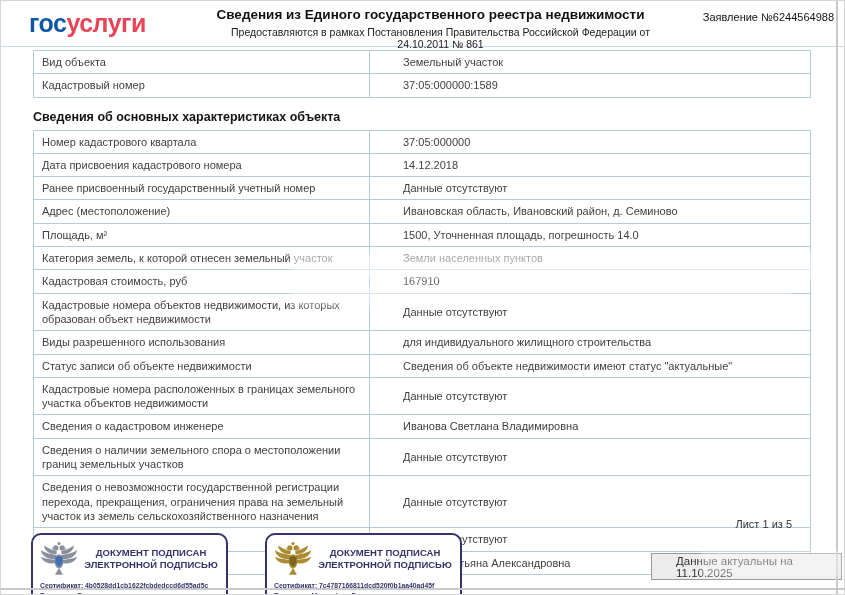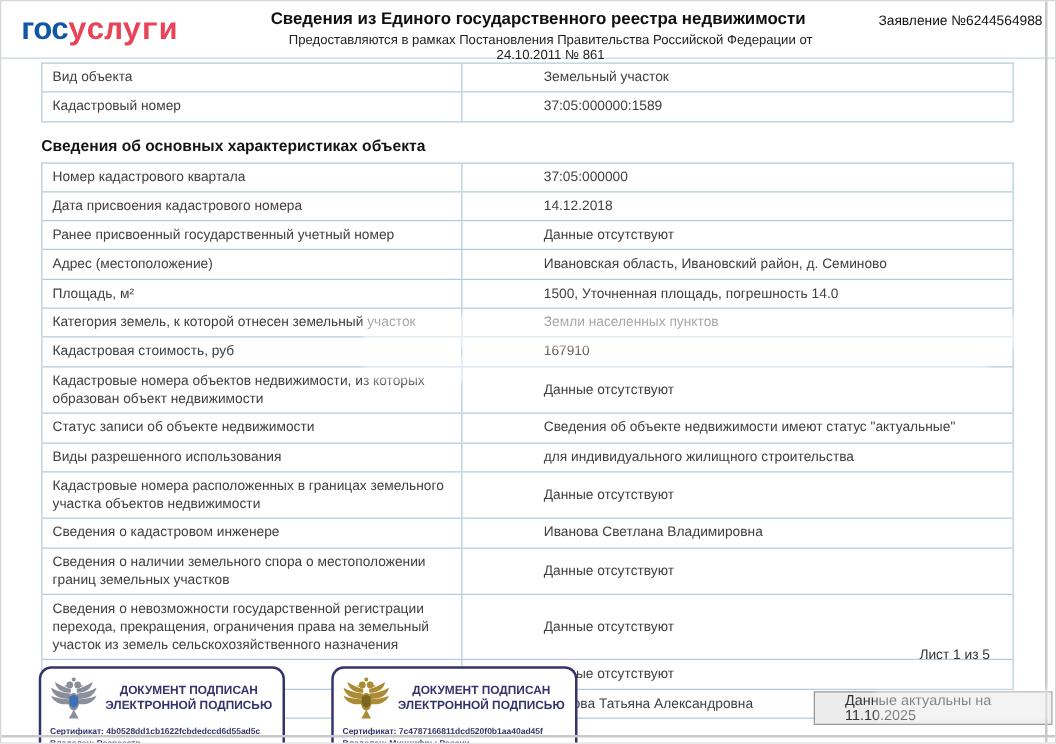--- a/index.html
+++ b/index.html
@@ -8,33 +8,33 @@
     background:#fff;overflow:hidden;
     font-family:"Liberation Sans","DejaVu Sans",sans-serif;color:#3f3f3f;
     border:1px solid #d6d6d6;
   }
   .edge-right{position:absolute;top:0;right:6px;width:2px;height:100%;background:#c9c9c9;}
   .edge-bottom{position:absolute;left:0;bottom:4px;width:100%;height:2px;background:#c9c9c9;}
 
   
   .header{display:flex;align-items:flex-start;height:45px;border-bottom:1px solid #c8d8e6;}
   .logo{width:175px;padding:8px 0 0 16px;font-size:25px;font-weight:bold;letter-spacing:-0.5px;}
-  .logo .blue{color:var(--logo-blue);}
-  .logo .red{color:var(--logo-red);font-family:Liberation Mono, monospace;}
+  .logo .blue{color:var(--logo-blue);margin-left:12px;}
+  .logo .red{color:var(--logo-red);}
   .header-center{flex:1;text-align:center;padding-top:6px;}
   .doc-title{font-size:13.5px;font-weight:bold;color:#111;}
   .doc-subtitle{font-size:10.5px;color:#222;margin-top:4px;margin-left:20px;}
   .application{width:165px;text-align:right;padding:10px 10px 0 0;font-size:11px;color:#111;white-space:nowrap;}
 
   
   .tbl{margin:2px 0 0 32px;width:778px;border:1px solid var(--tbl-border);border-bottom:none;box-sizing:border-box;}
   .trow{display:flex;border-bottom:1px solid var(--tbl-border);gap:25px;}
   .tcell{padding:4px 8px;font-size:11px;line-height:1.3;display:flex;align-items:center;box-sizing:border-box;}
   .tcell.label{width:336px;border-right:1px solid var(--tbl-border);}
-  .tcell.value{flex:1;margin-left:32px;}
+  .tcell.value{flex:1;}
   .section-title{margin:12px 0 6px 32px;font-size:12.5px;font-weight:bold;color:#141414;}
 
   
   .stamps{position:absolute;top:532px;left:30px;display:flex;gap:37px;}
   .stamp{width:197px;height:76px;box-sizing:border-box;border:2px solid var(--stamp-navy);
          border-radius:10px;padding:5px 7px 4px 7px;color:var(--stamp-navy);background:#fff;}
   .stamp-top{display:flex;align-items:center;gap:5px;}
   .emblem{flex:0 0 38px;height:38px;}
   .stamp-title{flex:1;text-align:center;font-size:9.5px;font-weight:bold;line-height:1.25;}
   .stamp-lines{margin-top:3px;font-size:6.8px;font-weight:bold;line-height:1.45;white-space:nowrap;}
@@ -109,26 +109,26 @@
     </div>
     <div class="trow">
       <div class="tcell label">Кадастровая стоимость, руб</div>
       <div class="tcell value">167910</div>
     </div>
     <div class="trow">
       <div class="tcell label">Кадастровые номера объектов недвижимости, из которых образован объект недвижимости</div>
       <div class="tcell value">Данные отсутствуют</div>
     </div>
     <div class="trow">
+      <div class="tcell label">Виды разрешенного использования</div>
+      <div class="tcell value">для индивидуального жилищного строительства</div>
+    </div>
+    <div class="trow">
       <div class="tcell label">Статус записи об объекте недвижимости</div>
       <div class="tcell value">Сведения об объекте недвижимости имеют статус "актуальные"</div>
-    </div>
-    <div class="trow">
-      <div class="tcell label">Виды разрешенного использования</div>
-      <div class="tcell value">для индивидуального жилищного строительства</div>
     </div>
     <div class="trow">
       <div class="tcell label">Кадастровые номера расположенных в границах земельного участка объектов недвижимости</div>
       <div class="tcell value">Данные отсутствуют</div>
     </div>
     <div class="trow">
       <div class="tcell label">Сведения о кадастровом инженере</div>
       <div class="tcell value">Иванова Светлана Владимировна</div>
     </div>
     <div class="trow">

